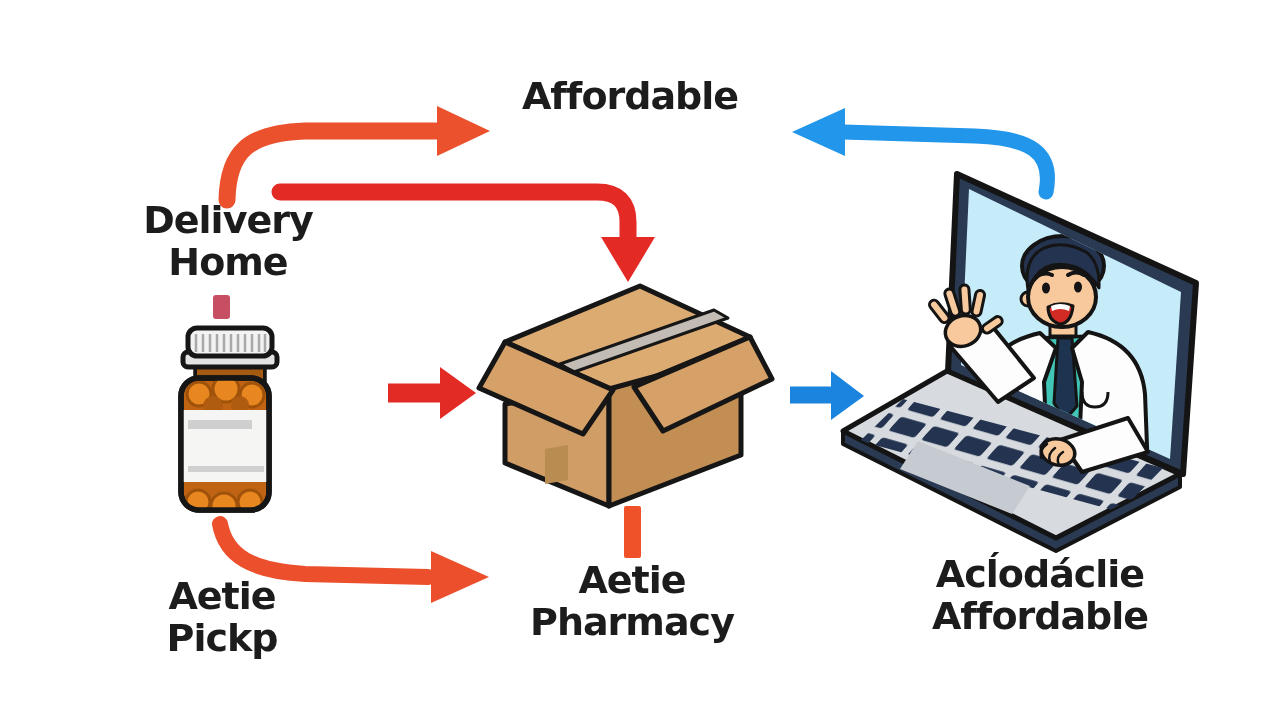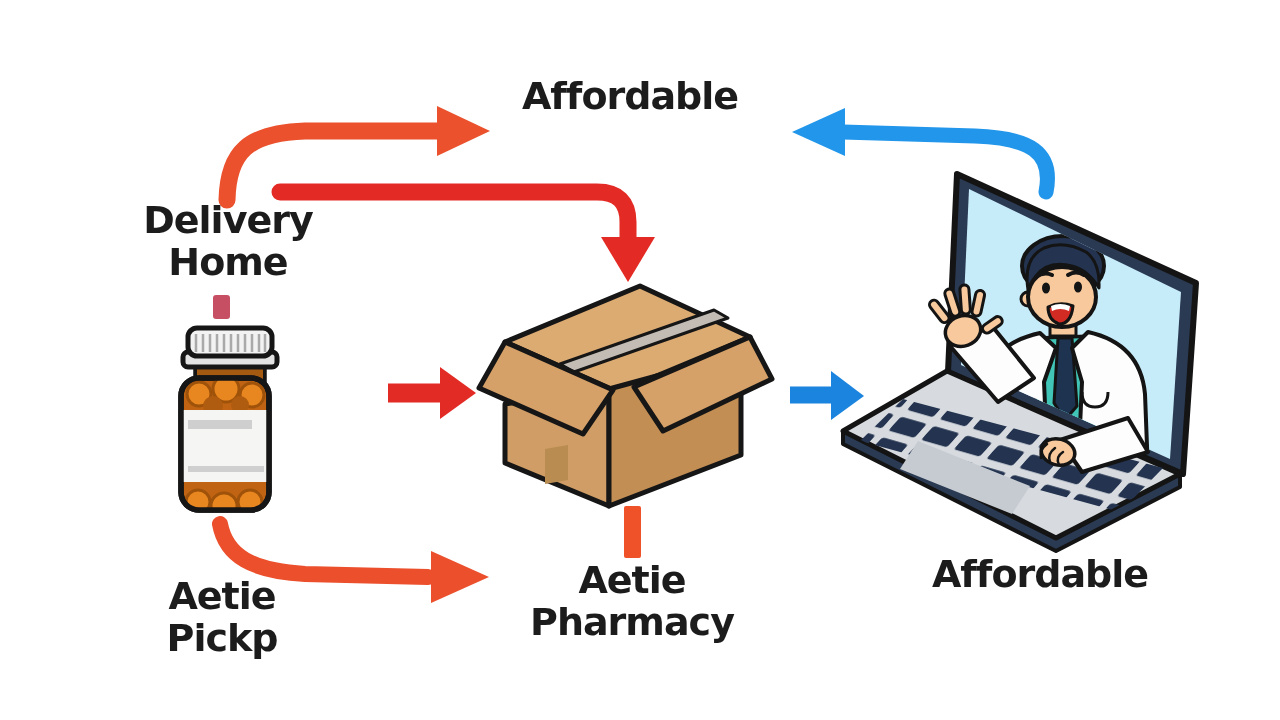--- a/index.html
+++ b/index.html
@@ -164,16 +164,17 @@
   <span>Aetie</span>
   <span>Pickp</span>
 </div>
 
 <div class="label" style="left:462px;top:560px;width:340px;">
   <span>Aetie</span>
   <span>Pharmacy</span>
 </div>
 
 <div class="label" style="left:850px;top:554px;width:380px;">
+  <span>Acĺodáclie</span>
   <span>Affordable</span>
 </div>
 
 </div>
 
 </body></html>

